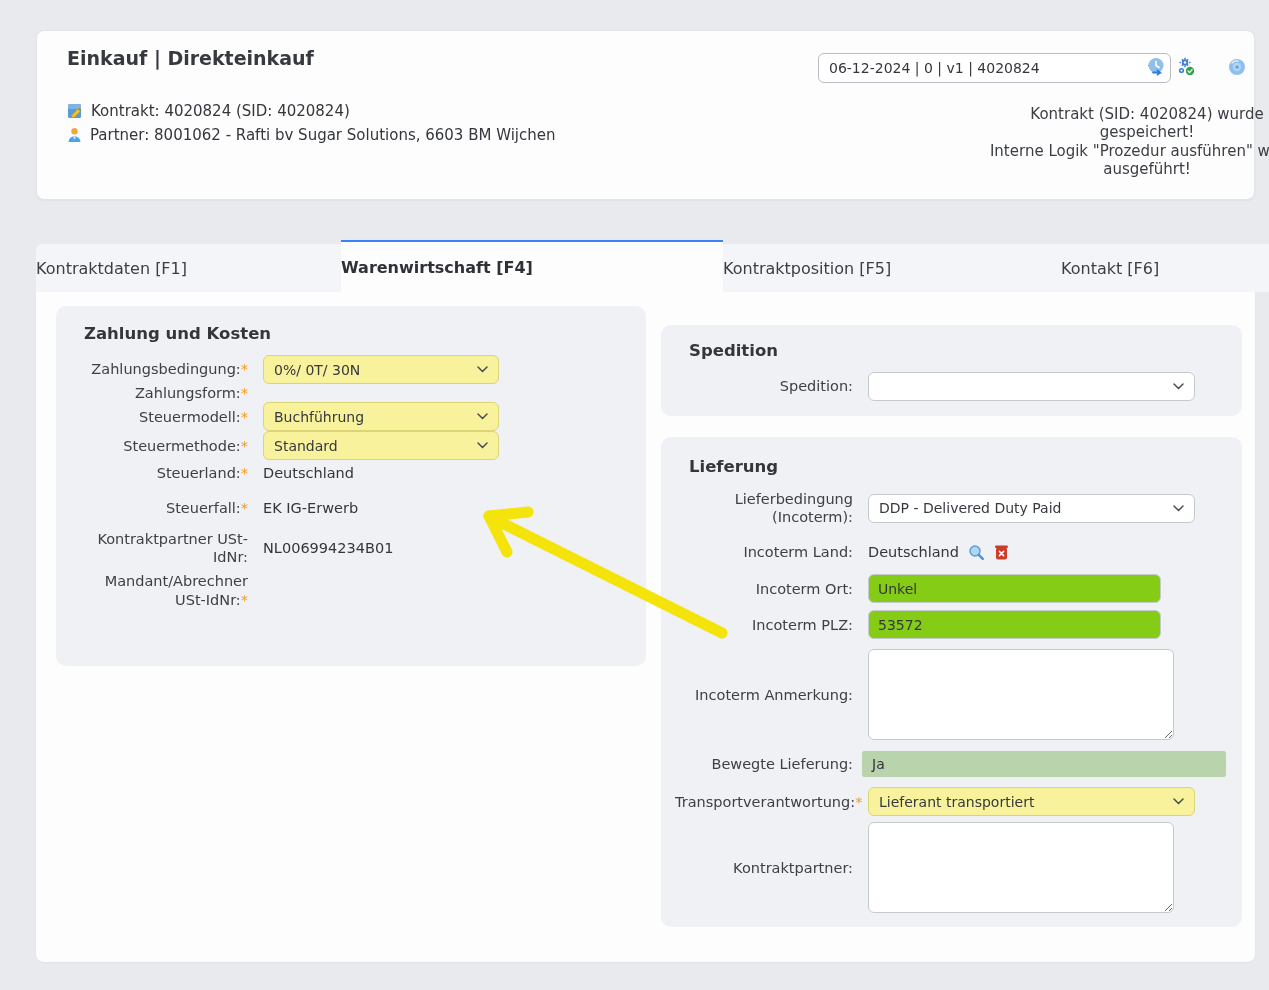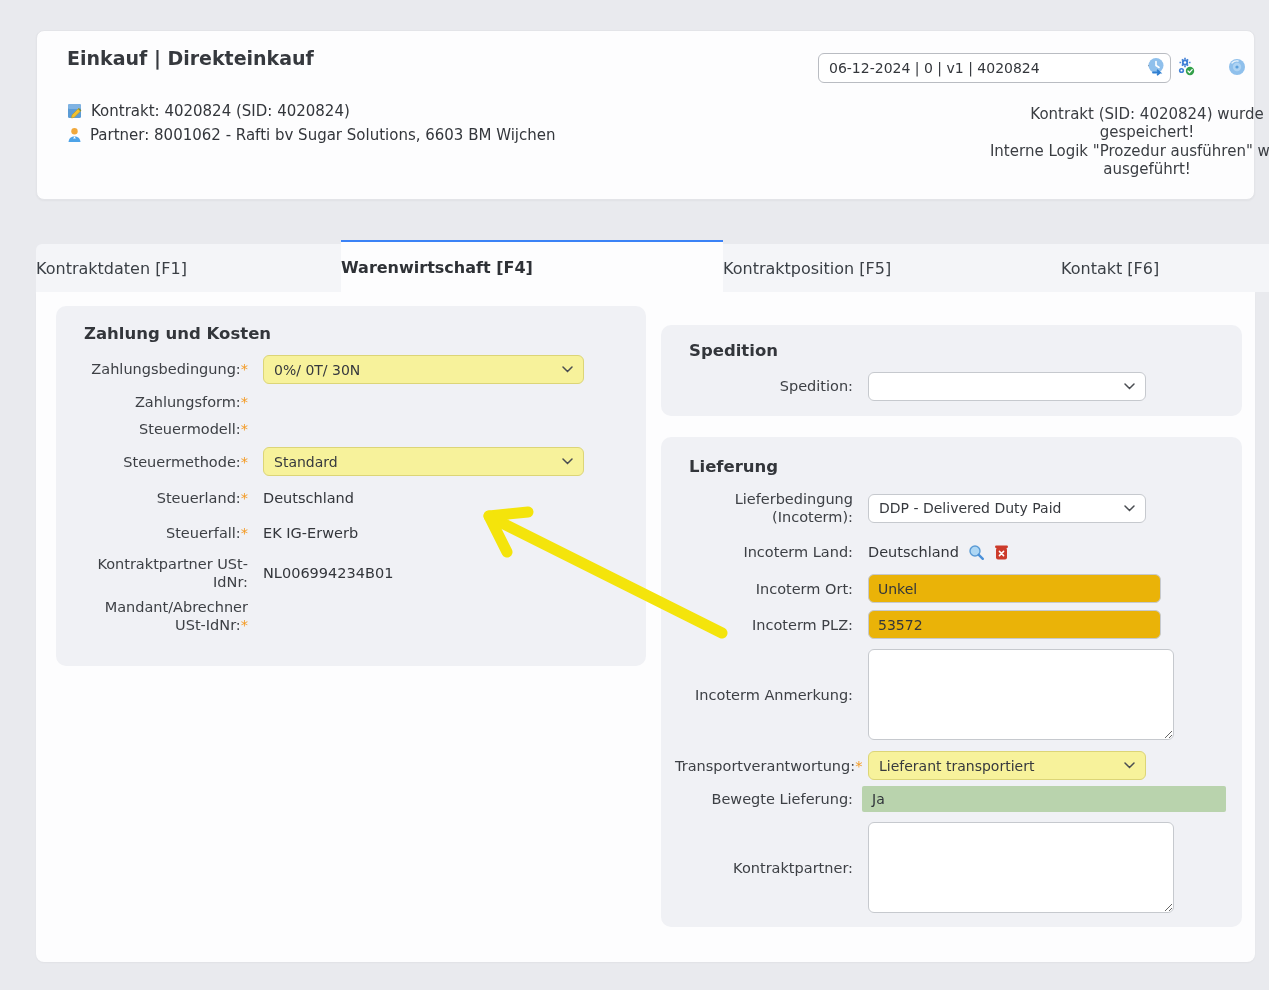--- a/index.html
+++ b/index.html
@@ -58,35 +58,35 @@
     box-shadow:0 1px 2px rgba(0,0,0,.04);
   }
   .panel { position:absolute; background:#f0f1f5; border-radius:10px; }
   .panel-zahlung  { left:20px;  top:14px;  width:590px; height:360px; padding:18px 14px 0 14px; }
   .panel-sped     { left:625px; top:33px;  width:581px; height:91px;  padding:16px 14px 0 14px; }
   .panel-lief     { left:625px; top:145px; width:581px; height:490px; padding:20px 14px 0 14px; }
   .panel h3 {
     margin:0 0 12px 14px; font-size:16.5px; font-weight:bold; color:#33363b;
   }
   .panel-lief h3 { margin-bottom:14px; }
-  .row { display:flex; align-items:center; margin-bottom:9px; }
+  .row { display:flex; align-items:center; }
   .lbl {
     width:178px; text-align:right; margin-right:15px;
     font-size:14.5px; color:#3d4045; line-height:1.25; flex-shrink:0;
   }
   .req { color:#f39a23; }
   .sel {
-    width:321px; height:29px; border-radius:6px; display:flex; align-items:center;
+    width:236px; height:29px; border-radius:6px; display:flex; align-items:center;
     justify-content:space-between; padding:0 10px; font-size:14px; color:#36393e; cursor:pointer;
   }
   .sel.yellow { background:#f7f29b; border:1px solid #dcd577; }
   .sel.white  { background:#fff;    border:1px solid #c6c9ce; }
-  .panel-sped .sel, .panel-lief .sel { width:278px; }
+  .panel-sped .sel, .panel-lief .sel { width:327px; }
   .txt-input {
-    width:293px; height:29px; background:#eab308; border:1px solid #c6c9ce; border-radius:6px;
+    width:293px; height:29px; background:#84cc16; border:1px solid #c6c9ce; border-radius:6px;
     padding:0 9px; font-size:14px; color:#33363b;
     font-family:"DejaVu Sans","Liberation Sans",sans-serif;
   }
   .txt-area {
     width:306px; height:91px; background:#fff; border:1px solid #c6c9ce; border-radius:6px;
     padding:6px 8px; font-size:14px; color:#33363b; resize:both;
     font-family:"DejaVu Sans","Liberation Sans",sans-serif;
   }
   .plain-val { font-size:14.5px; color:#33363b; }
   .green-bar {
@@ -207,20 +207,26 @@
           </svg>
       </div>
     </div>
 
     <div class="row">
       <span class="lbl"><span>Zahlungsform:</span><span class="req">*</span></span>
     </div>
 
     <div class="row">
       <span class="lbl"><span>Steuermodell:</span><span class="req">*</span></span>
+      <div class="sel yellow">
+        <span>Buchführung</span>
+        <svg class="chev" width="11" height="7" viewBox="0 0 11 7">
+            <path d="M1 1l4.5 4.5L10 1" fill="none" stroke="#4a4d52" stroke-width="1.5" stroke-linecap="round"></path>
+          </svg>
+      </div>
     </div>
 
     <div class="row">
       <span class="lbl"><span>Steuermethode:</span><span class="req">*</span></span>
       <div class="sel yellow">
         <span>Standard</span>
         <svg class="chev" width="11" height="7" viewBox="0 0 11 7">
             <path d="M1 1l4.5 4.5L10 1" fill="none" stroke="#4a4d52" stroke-width="1.5" stroke-linecap="round"></path>
           </svg>
       </div>
@@ -300,34 +306,34 @@
     <div class="row mb10">
       <span class="lbl"><span>Incoterm PLZ:</span></span>
       <input class="txt-input" type="text" value="53572" style="">
     </div>
 
     <div class="row mb11">
       <span class="lbl"><span>Incoterm Anmerkung:</span></span>
       <textarea class="txt-area" style=""></textarea>
     </div>
 
+    <div class="row mb10">
+      <span class="lbl"><span>Bewegte Lieferung:</span></span>
+      <div class="green-bar">
+        <span>Ja</span>
+      </div>
+    </div>
+
     <div class="row mb6">
       <span class="lbl"><span>Transportverantwortung:</span><span class="req">*</span></span>
       <div class="sel yellow">
         <span>Lieferant transportiert</span>
         <svg class="chev" width="11" height="7" viewBox="0 0 11 7">
             <path d="M1 1l4.5 4.5L10 1" fill="none" stroke="#4a4d52" stroke-width="1.5" stroke-linecap="round"></path>
           </svg>
-      </div>
-    </div>
-
-    <div class="row mb10">
-      <span class="lbl"><span>Bewegte Lieferung:</span></span>
-      <div class="green-bar">
-        <span>Ja</span>
       </div>
     </div>
 
     <div class="row">
       <span class="lbl"><span>Kontraktpartner:</span></span>
       <textarea class="txt-area" style=""></textarea>
     </div>
   </div>
 </div>
 

